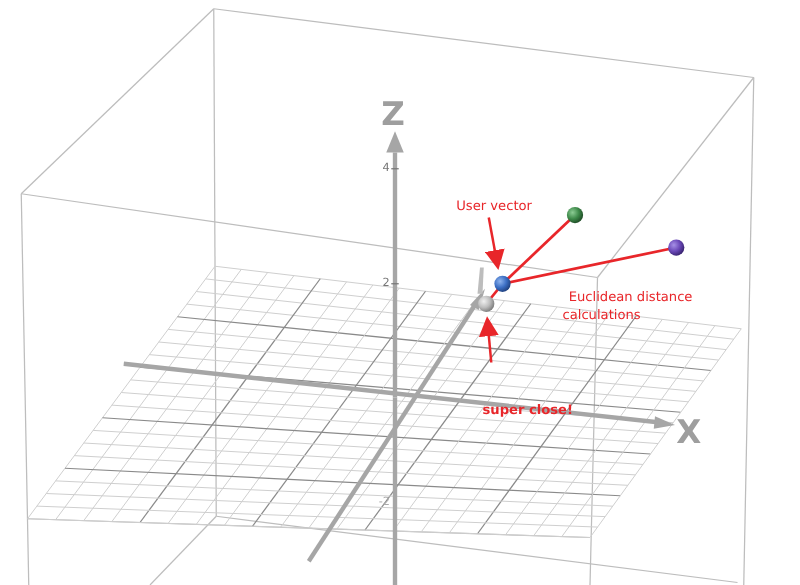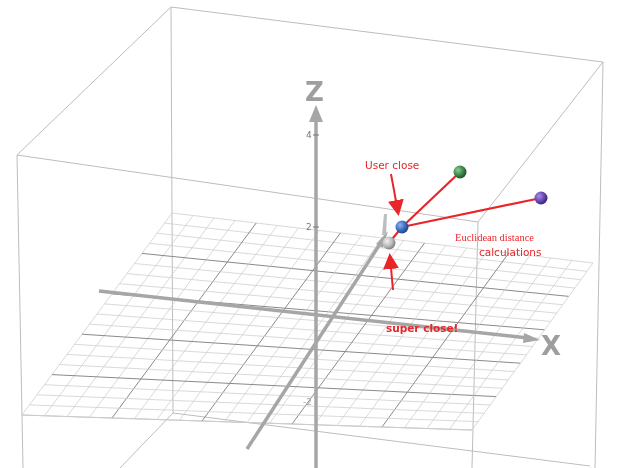--- a/index.html
+++ b/index.html
@@ -137,16 +137,16 @@
   <line x1="393" y1="290" x2="390" y2="257" stroke="#e8262a" stroke-width="2" marker-end="url(#red-arrow)"></line>
 </svg>
 
 <div class="axis-label" style="left:305px; top:79px;">Z</div>
 <div class="axis-label" style="left:541px; top:333px;">X</div>
 
 <div class="tick-label" style="left:306px; top:130px;">4</div>
 <div class="tick-label" style="left:306px; top:222px;">2</div>
 <div class="tick-label" style="left:303px; top:397px; color:#aaa;">-2</div>
 
-<div class="annot" style="left:365px; top:158px;">User close</div>
-<div class="annot" style="left:455px; top:231px;font-family:Liberation Serif, serif;">Euclidean distance</div>
-<div class="annot" style="left:479px; top:245px;">calculations</div>
+<div class="annot" style="left:365px; top:158px;">User vector</div>
+<div class="annot" style="left:455px; top:231px;">Euclidean distance</div>
+<div class="annot" style="left:450px; top:245px;">calculations</div>
 <div class="annot" style="left:386px; top:321px;font-weight:bold;">super close!</div>
 
 </body></html>

